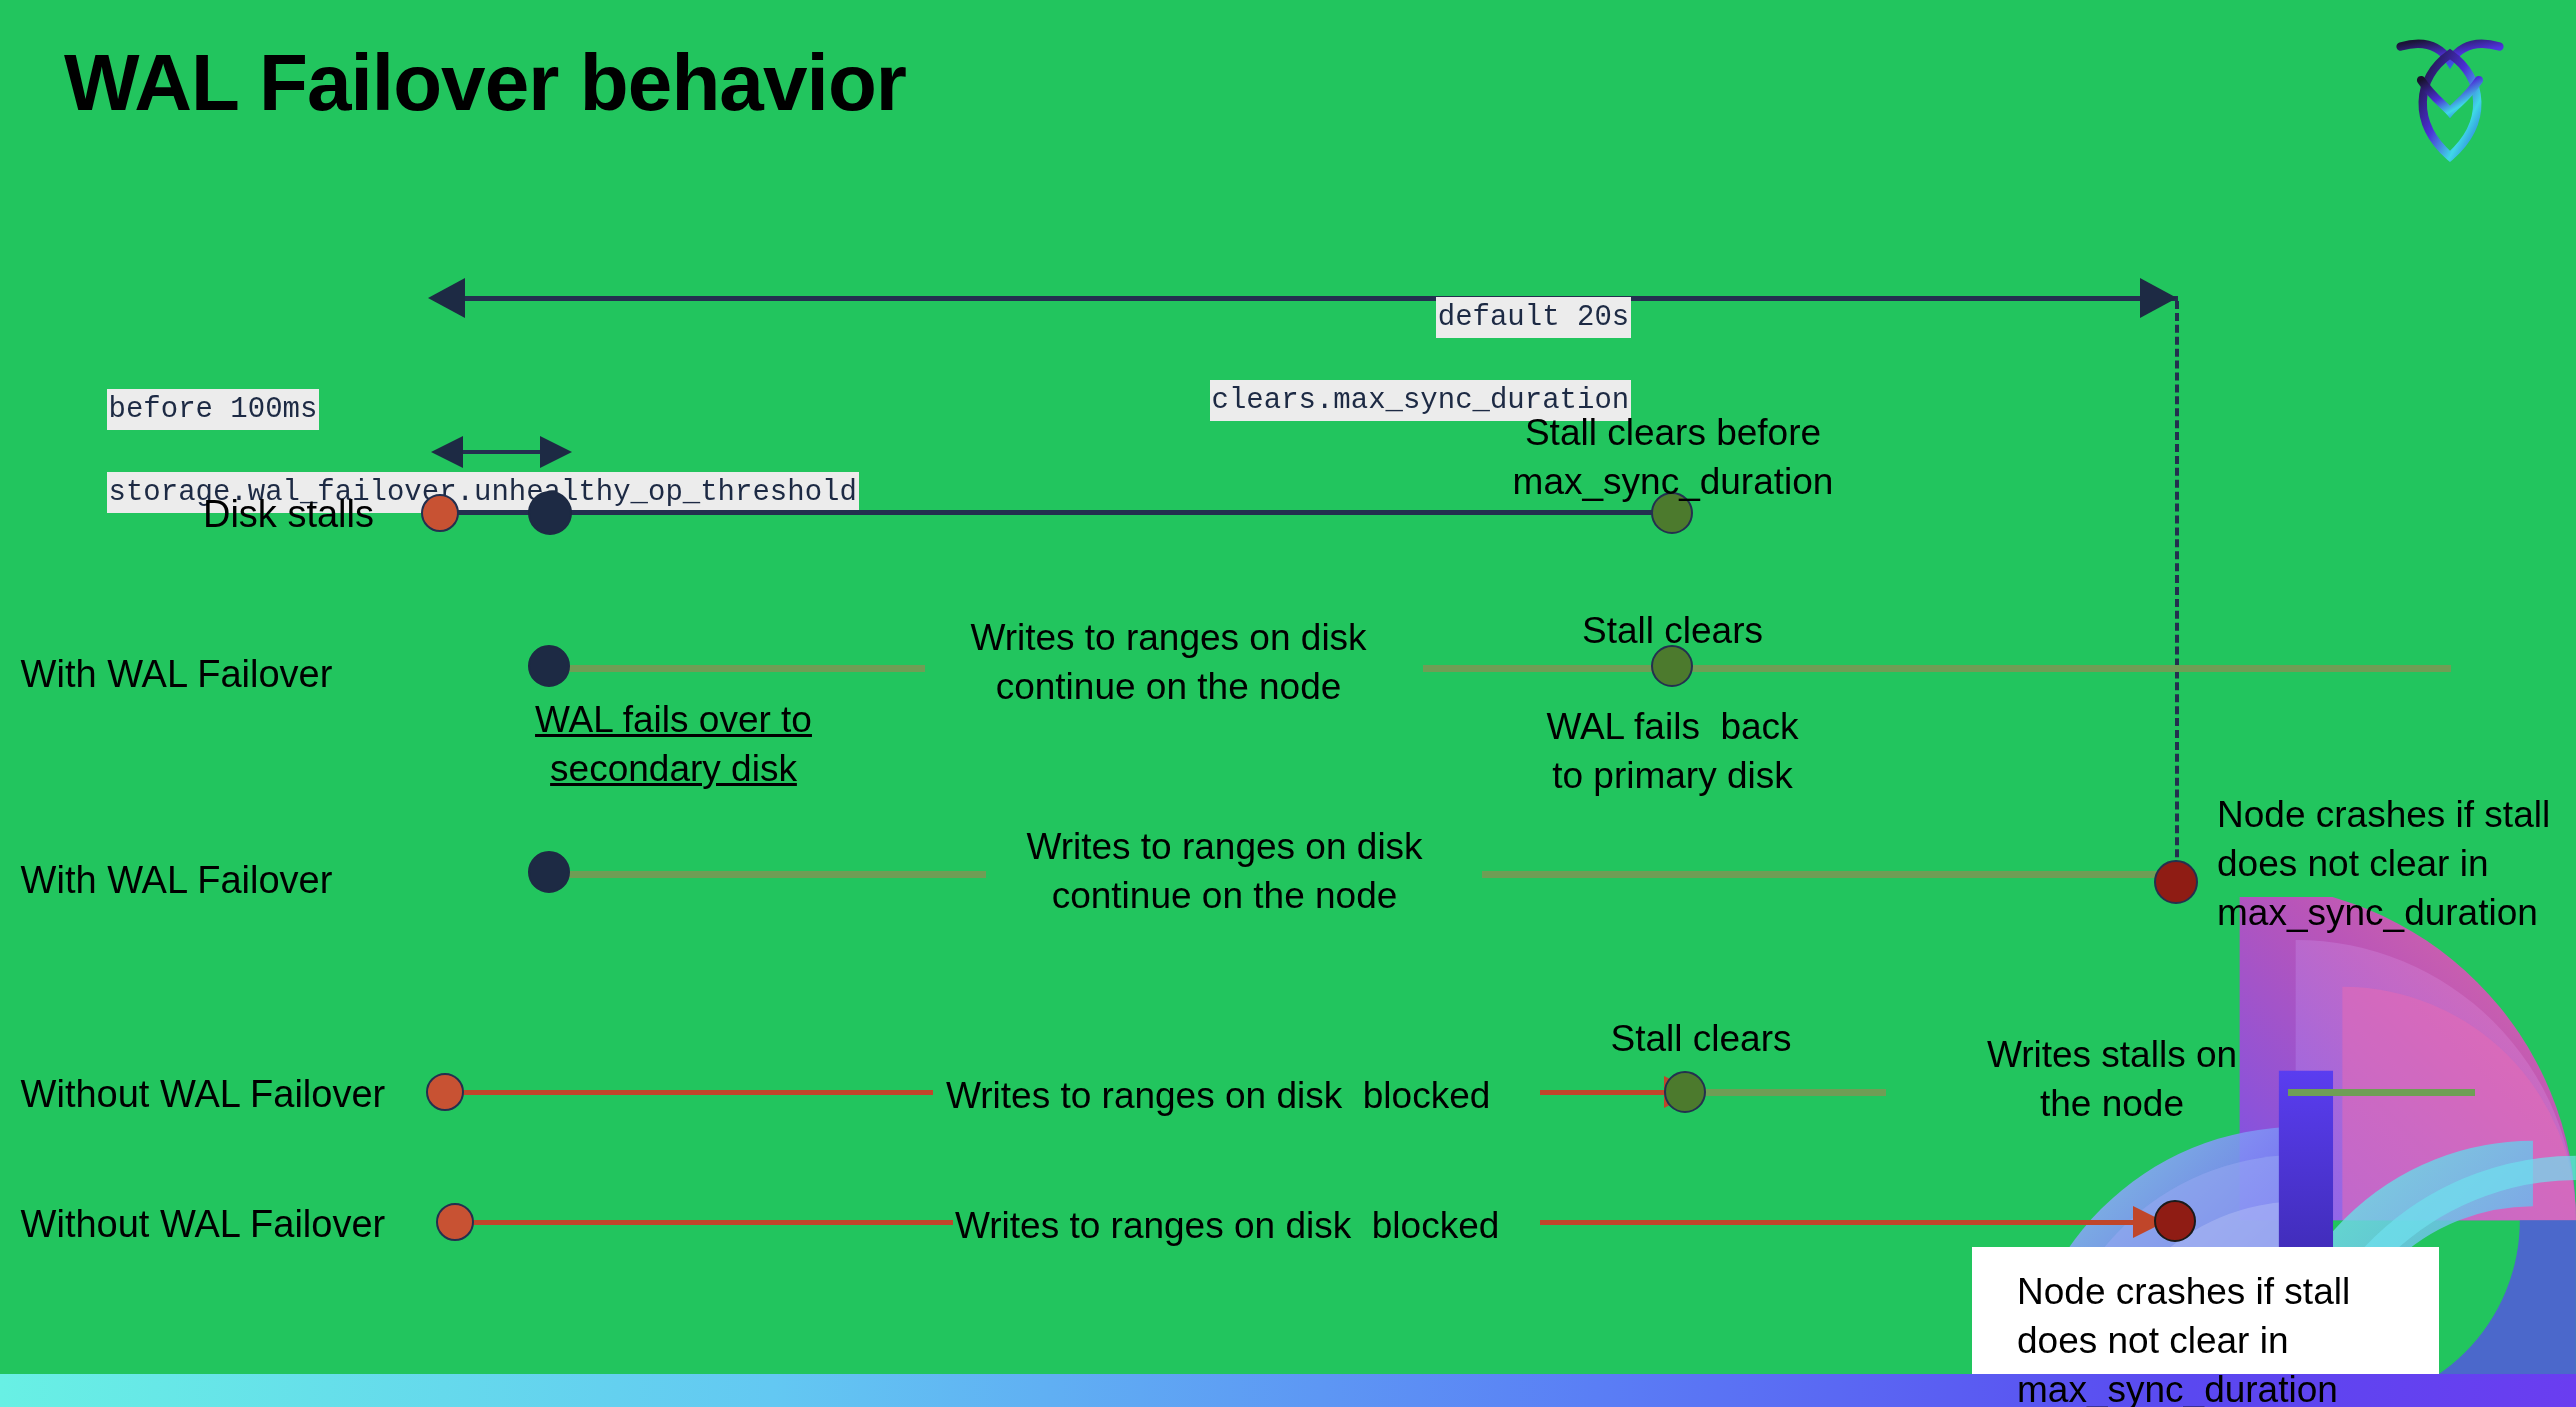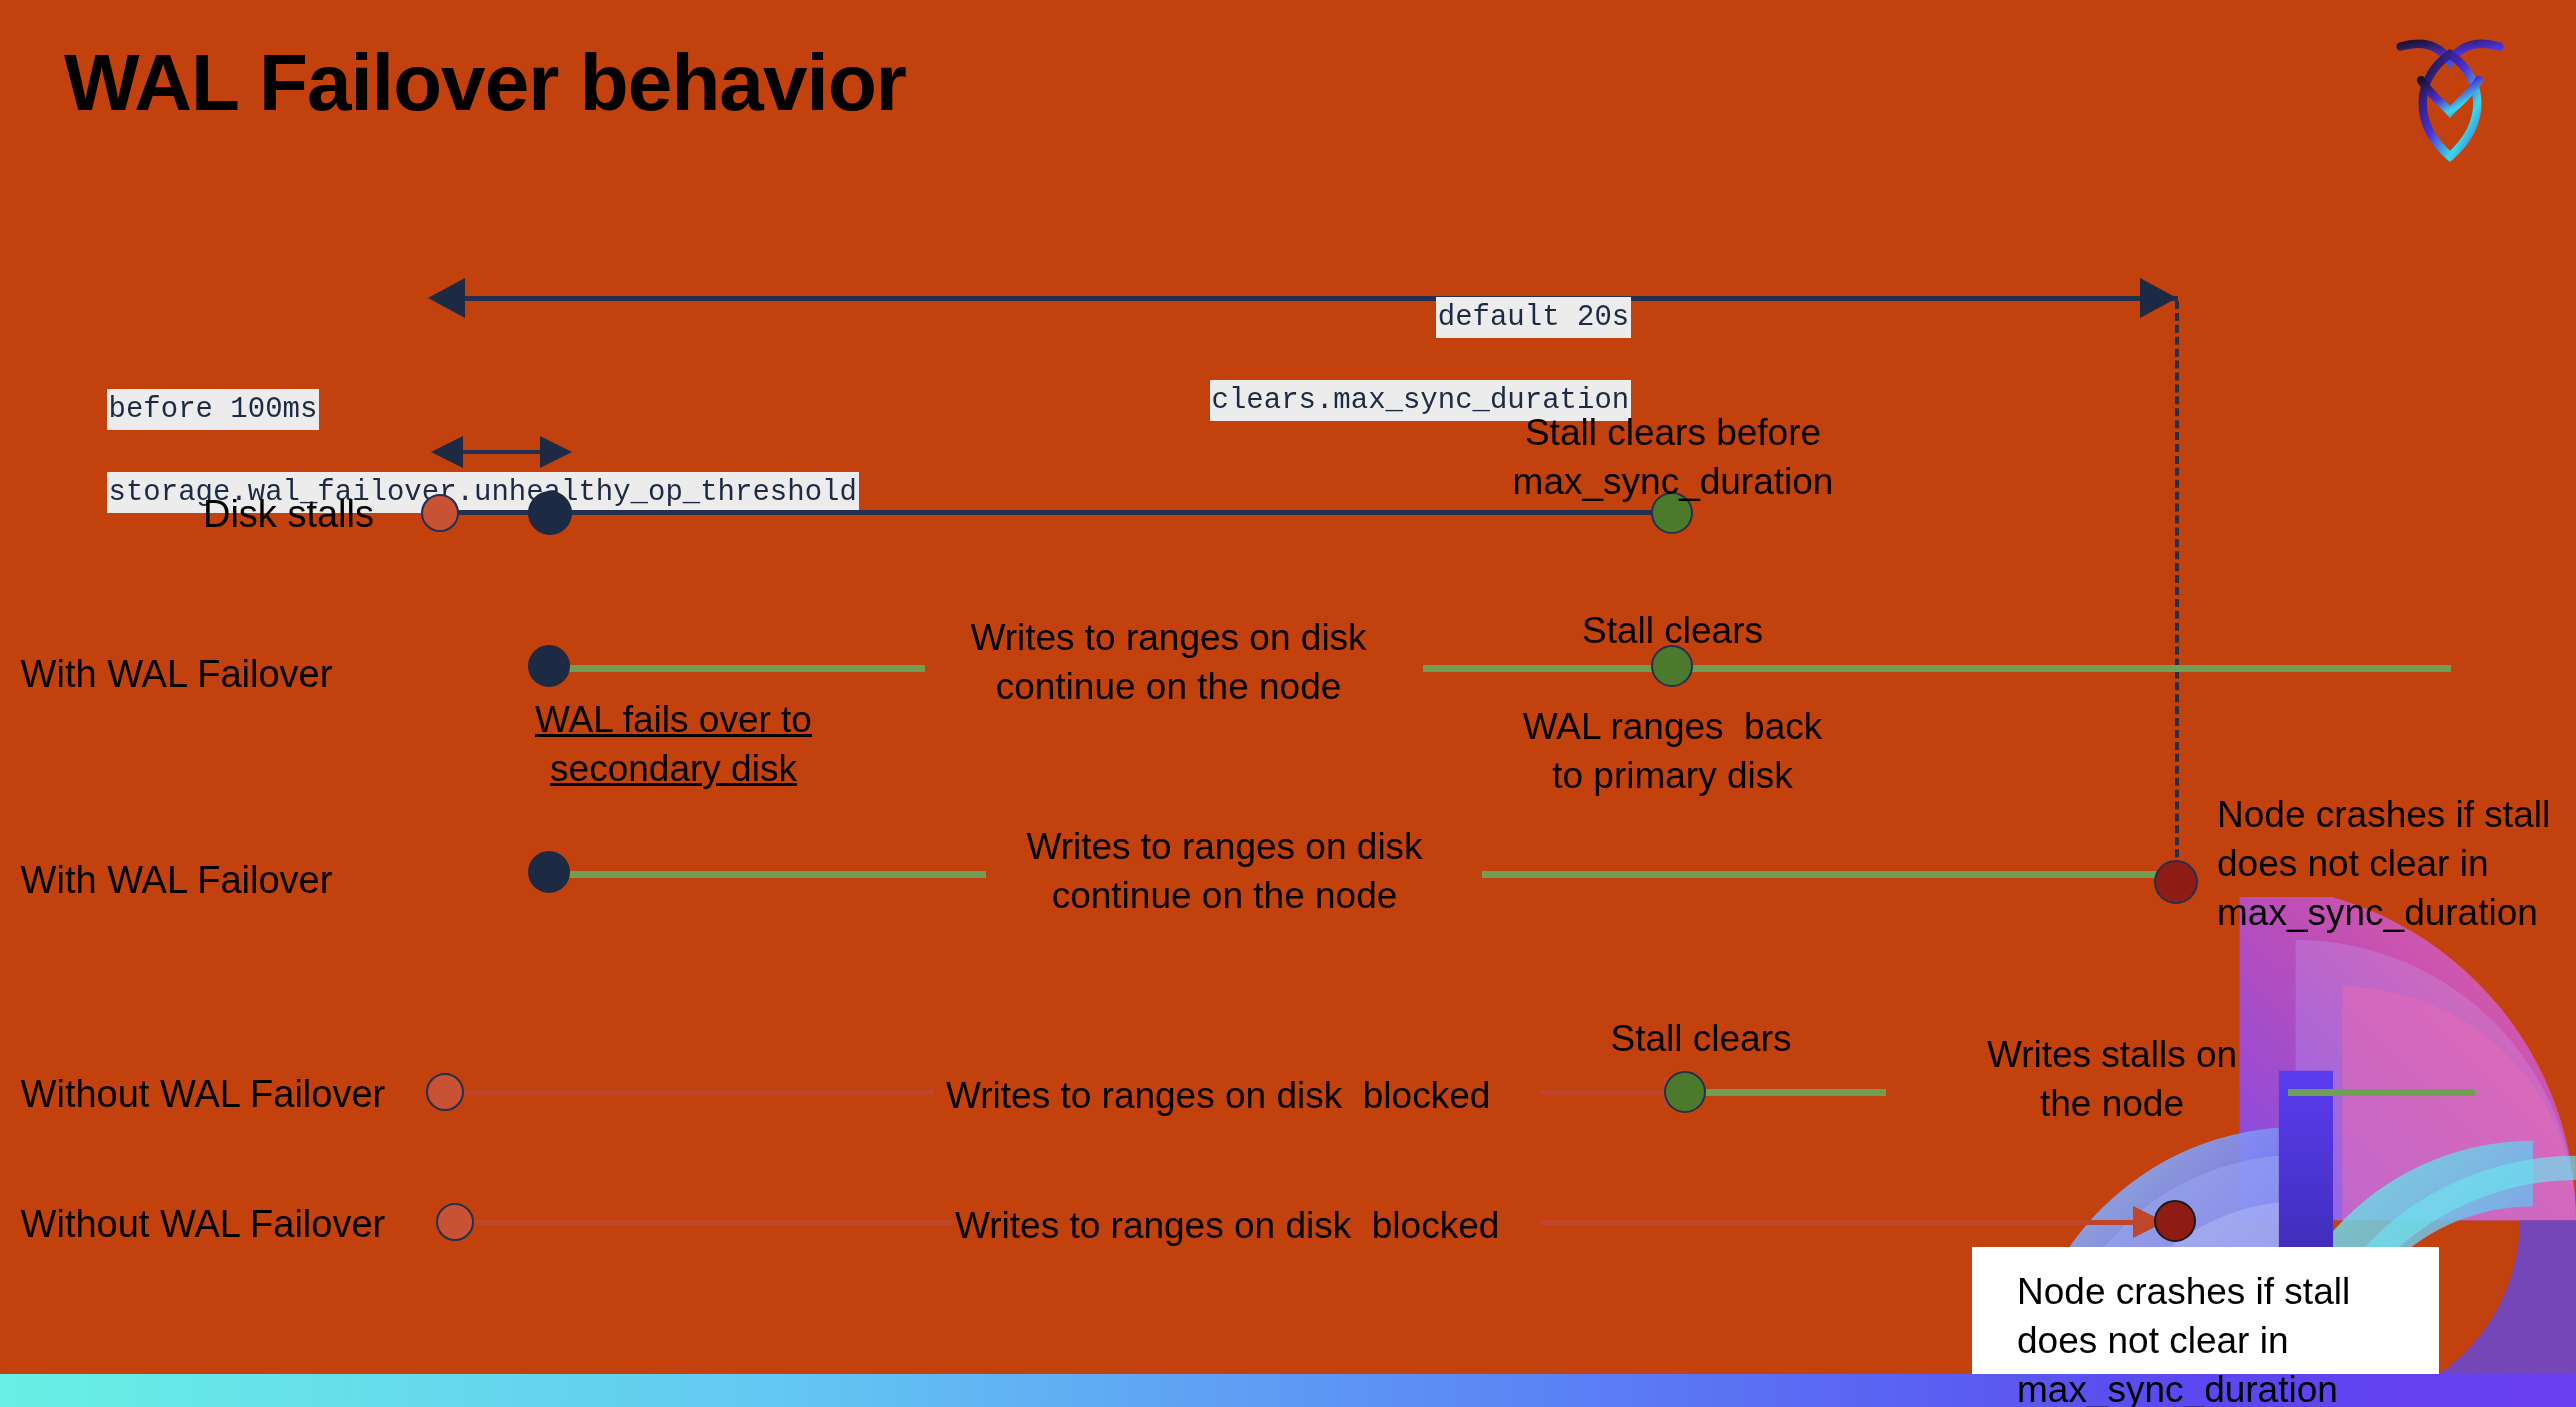--- a/index.html
+++ b/index.html
@@ -1,19 +1,19 @@
 <!DOCTYPE html>
 <html style="font-size:15px"><head>
 <meta charset="utf-8">
 <style>
   html,body{margin:0;padding:0;background:#fff;}
   body{width:2576px;height:1408px;position:relative;overflow:hidden;
        font-family:"Liberation Sans",sans-serif;color:#000;}
 
-  .slide{position:absolute;inset:0;background:#c2410c;overflow:hidden;}
+  .slide{position:absolute;inset:0;background:#22c55e;overflow:hidden;}
 
   
   #page-title{
     position:absolute;left:64px;top:39px;
     font-size:80px;font-weight:bold;letter-spacing:-0.9px;line-height:1.1;
     color:#000;white-space:nowrap;
   }
 
   
   #brand-logo{position:absolute;left:2391px;top:26px;width:118px;height:138px;}
@@ -176,21 +176,21 @@
 
   <div class="dot dot-navy" style="left:528px;top:645px;width:42px;height:42px;"></div>
   <div class="dot dot-green" style="left:1651px;top:645px;width:42px;height:42px;"></div>
 
   <div class="lbl c" style="left:477px;top:696px;width:393px;font-size:37px;line-height:1.32;text-decoration:underline;"><span>WAL fails over to</span><br><span>secondary disk</span></div>
 
   <div class="lbl c" style="left:935px;top:614px;width:467px;font-size:37px;line-height:1.32;"><span>Writes to ranges on disk</span><br><span>continue on the node</span></div>
 
   <div class="lbl c" style="left:1467px;top:608px;width:411px;font-size:37px;">Stall clears</div>
 
-  <div class="lbl c" style="left:1453px;top:703px;width:439px;font-size:37px;line-height:1.32;"><span>WAL ranges  back</span><br><span>to primary disk</span></div>
+  <div class="lbl c" style="left:1453px;top:703px;width:439px;font-size:37px;line-height:1.32;"><span>WAL fails  back</span><br><span>to primary disk</span></div>
 
   <div class="lbl" style="left:20.6px;top:857px;font-size:38px;">With WAL Failover</div>
 
   <div class="hline green-line" style="left:551px;top:871px;width:435px;"></div>
   <div class="hline green-line" style="left:1482px;top:871px;width:696px;"></div>
 
   <div class="dot dot-navy" style="left:528px;top:851px;width:42px;height:42px;"></div>
   <div class="dot dot-darkred" style="left:2154px;top:860px;width:44px;height:44px;"></div>
 
   <div class="lbl c" style="left:991px;top:823px;width:467px;font-size:37px;line-height:1.32;"><span>Writes to ranges on disk</span><br><span>continue on the node</span></div>

